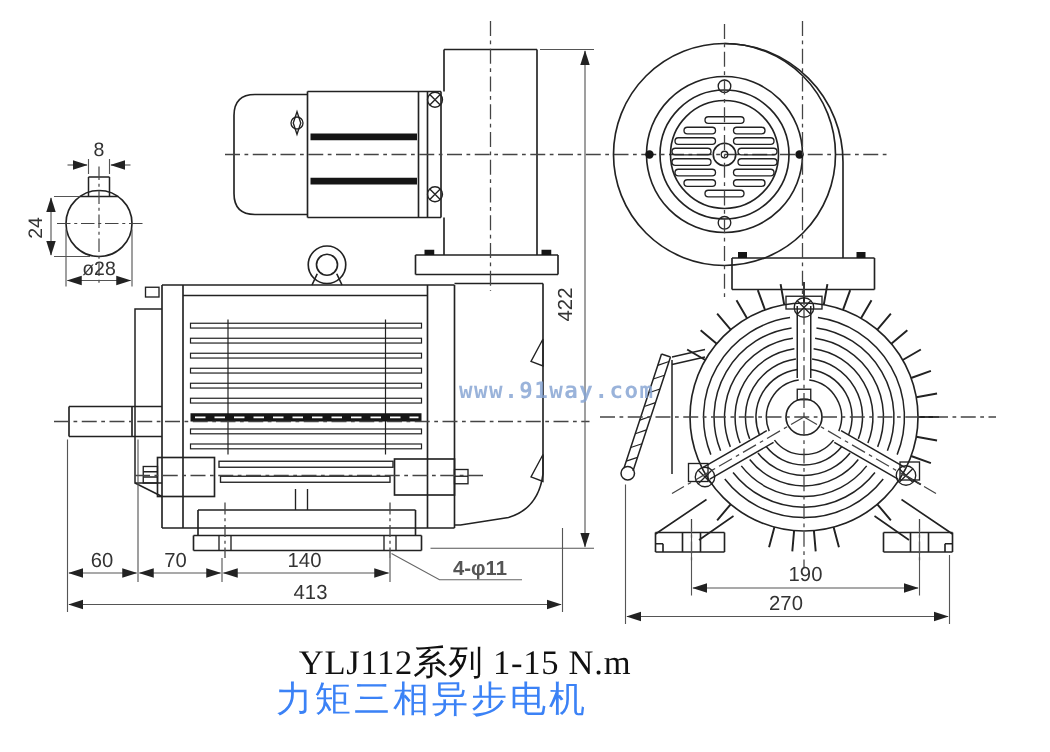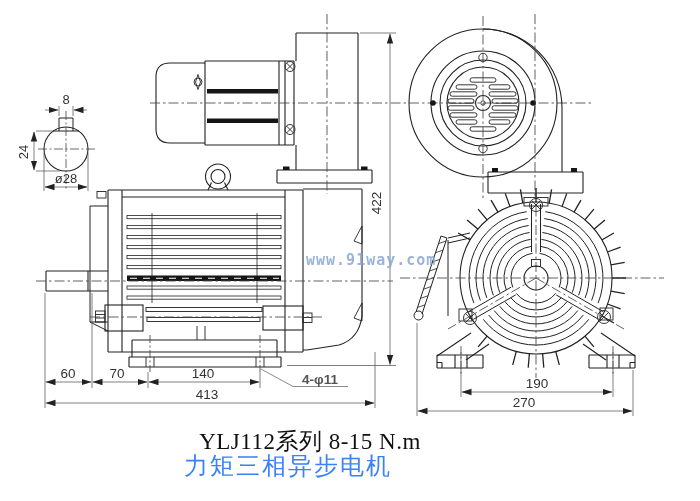--- a/index.html
+++ b/index.html
@@ -262,15 +262,15 @@
     <text class="dim" x="203" y="378">140</text>
     <text class="dim" x="207" y="399">413</text>
     <text class="leader-txt" x="320" y="383.5">4-φ11</text>
     <text class="dim" x="381" y="203" transform="rotate(-90 381 203)">422</text>
     <text class="dim" x="537" y="387.5">190</text>
     <text class="dim" x="524" y="406.5">270</text>
   </g>
 </svg>
 
 <div class="watermark">www.91way.com</div>
-<div class="title1">YLJ112系列 8-15 N.m</div>
+<div class="title1">YLJ112系列 1-15 N.m</div>
 <div class="title2">力矩三相异步电机</div>
 </div>
 
 </body></html>

